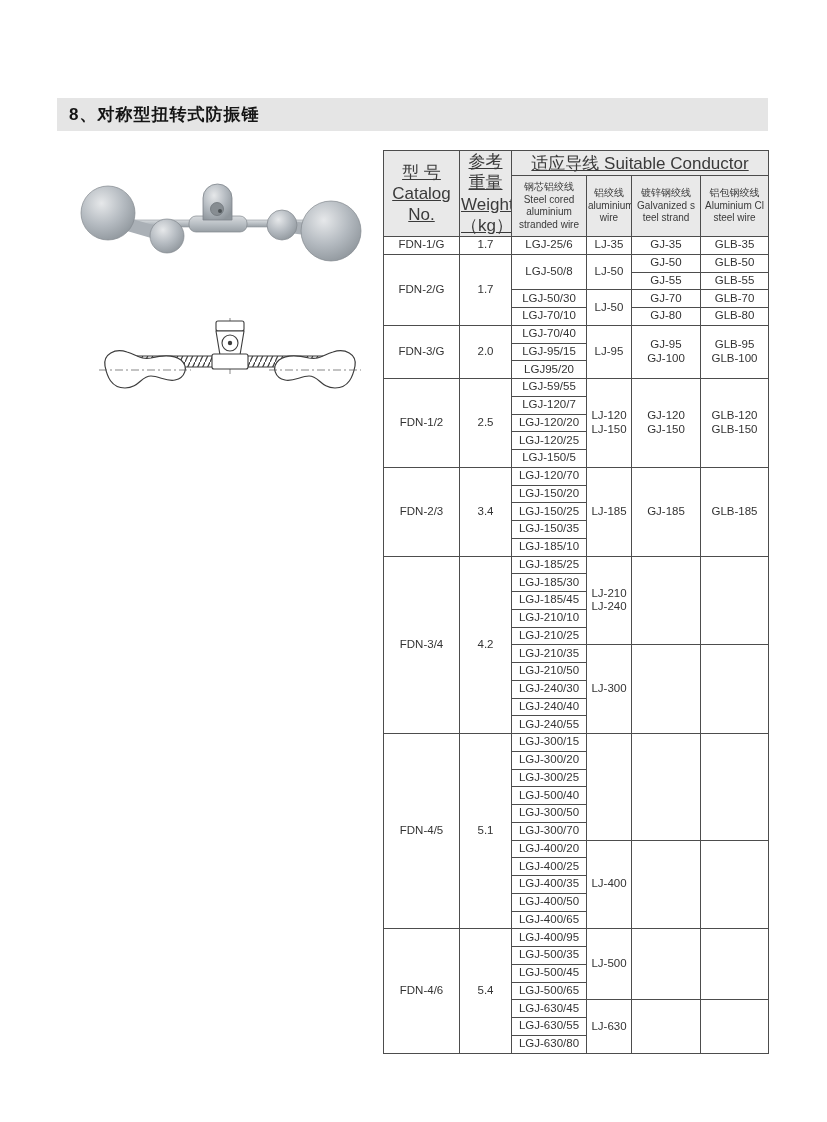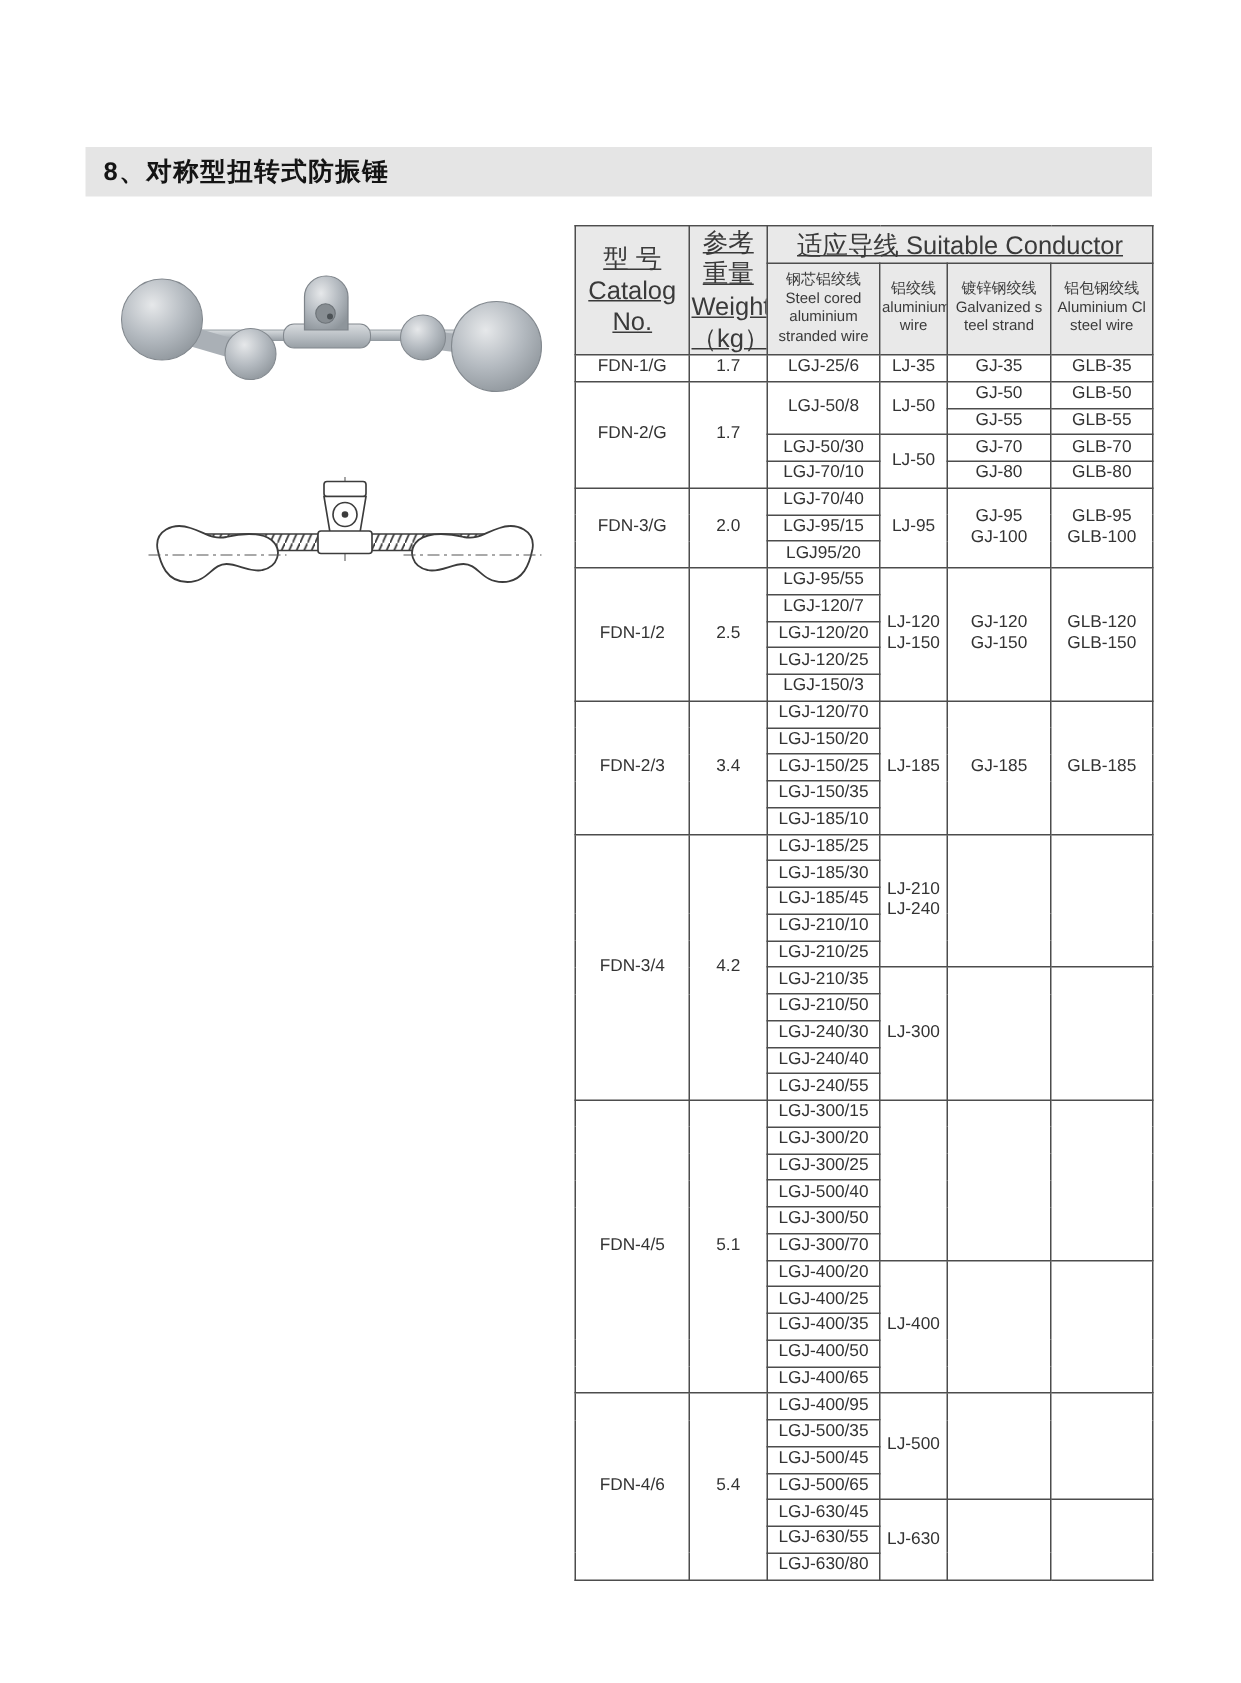--- a/index.html
+++ b/index.html
@@ -162,39 +162,39 @@
         </tr>
         <tr>
           <td>LGJ-95/15</td>
         </tr>
         <tr>
           <td>LGJ95/20</td>
         </tr>
         <tr>
           <td rowspan="5">FDN-1/2</td>
           <td rowspan="5">2.5</td>
-          <td>LGJ-95/55</td>
+          <td>LGJ-59/55</td>
           <td rowspan="5">LJ-120
 LJ-150</td>
           <td rowspan="5">GJ-120
 GJ-150</td>
           <td rowspan="5">GLB-120
 GLB-150</td>
         </tr>
         <tr>
           <td>LGJ-120/7</td>
         </tr>
         <tr>
           <td>LGJ-120/20</td>
         </tr>
         <tr>
           <td>LGJ-120/25</td>
         </tr>
         <tr>
-          <td>LGJ-150/3</td>
+          <td>LGJ-150/5</td>
         </tr>
         <tr>
           <td rowspan="5">FDN-2/3</td>
           <td rowspan="5">3.4</td>
           <td>LGJ-120/70</td>
           <td rowspan="5">LJ-185</td>
           <td rowspan="5">GJ-185</td>
           <td rowspan="5">GLB-185</td>
         </tr>
         <tr>

